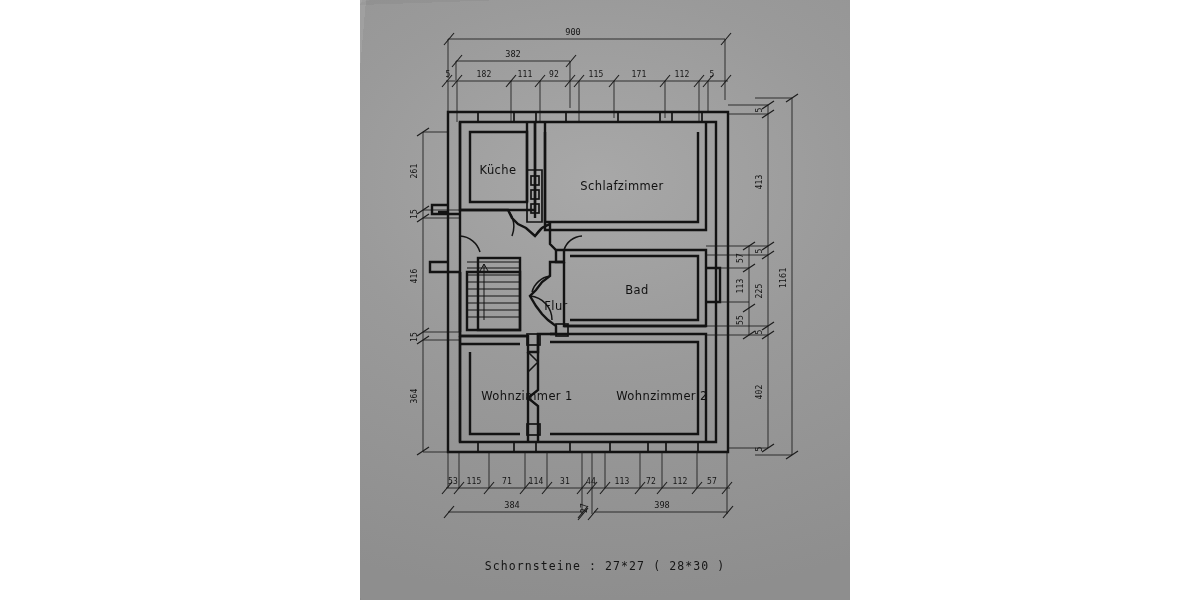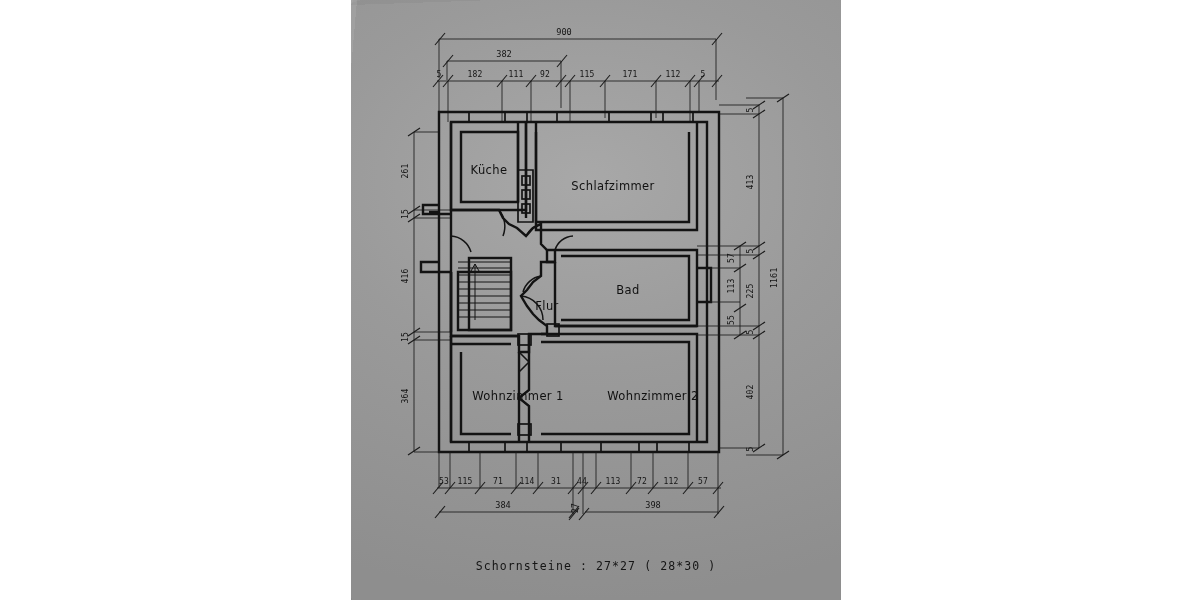--- a/index.html
+++ b/index.html
@@ -1,18 +1,18 @@
 <!DOCTYPE html>
 <html><head>
 <meta charset="utf-8">
 <style>
   html,body{margin:0;padding:0;background:#ffffff;}
   body{width:1200px;height:600px;overflow:hidden;font-family:"DejaVu Sans",sans-serif;}
   #stage{position:relative;width:1200px;height:600px;background:#ffffff;}
-  #photo{position:absolute;left:351px;top:0;width:490px;height:600px;
+  #photo{position:absolute;left:360px;top:0;width:490px;height:600px;
          background:#9b9b9b;
          background-image:
            linear-gradient(114deg,rgba(255,255,255,.07) 0 2px,transparent 2px 9px),
            linear-gradient(71deg,rgba(0,0,0,.045) 0 1px,transparent 1px 14px),
            linear-gradient(163deg,rgba(255,255,255,.05) 0 3px,transparent 3px 22px),
            radial-gradient(120% 70% at 48% 30%, #a8a8a8 0%, #9a9a9a 45%, #8e8e8e 100%);
          overflow:hidden;}
   #photo:after{content:"";position:absolute;inset:0;pointer-events:none;
     background:
       linear-gradient(95deg,rgba(255,255,255,.10) 0 6px,transparent 6px 40px),

